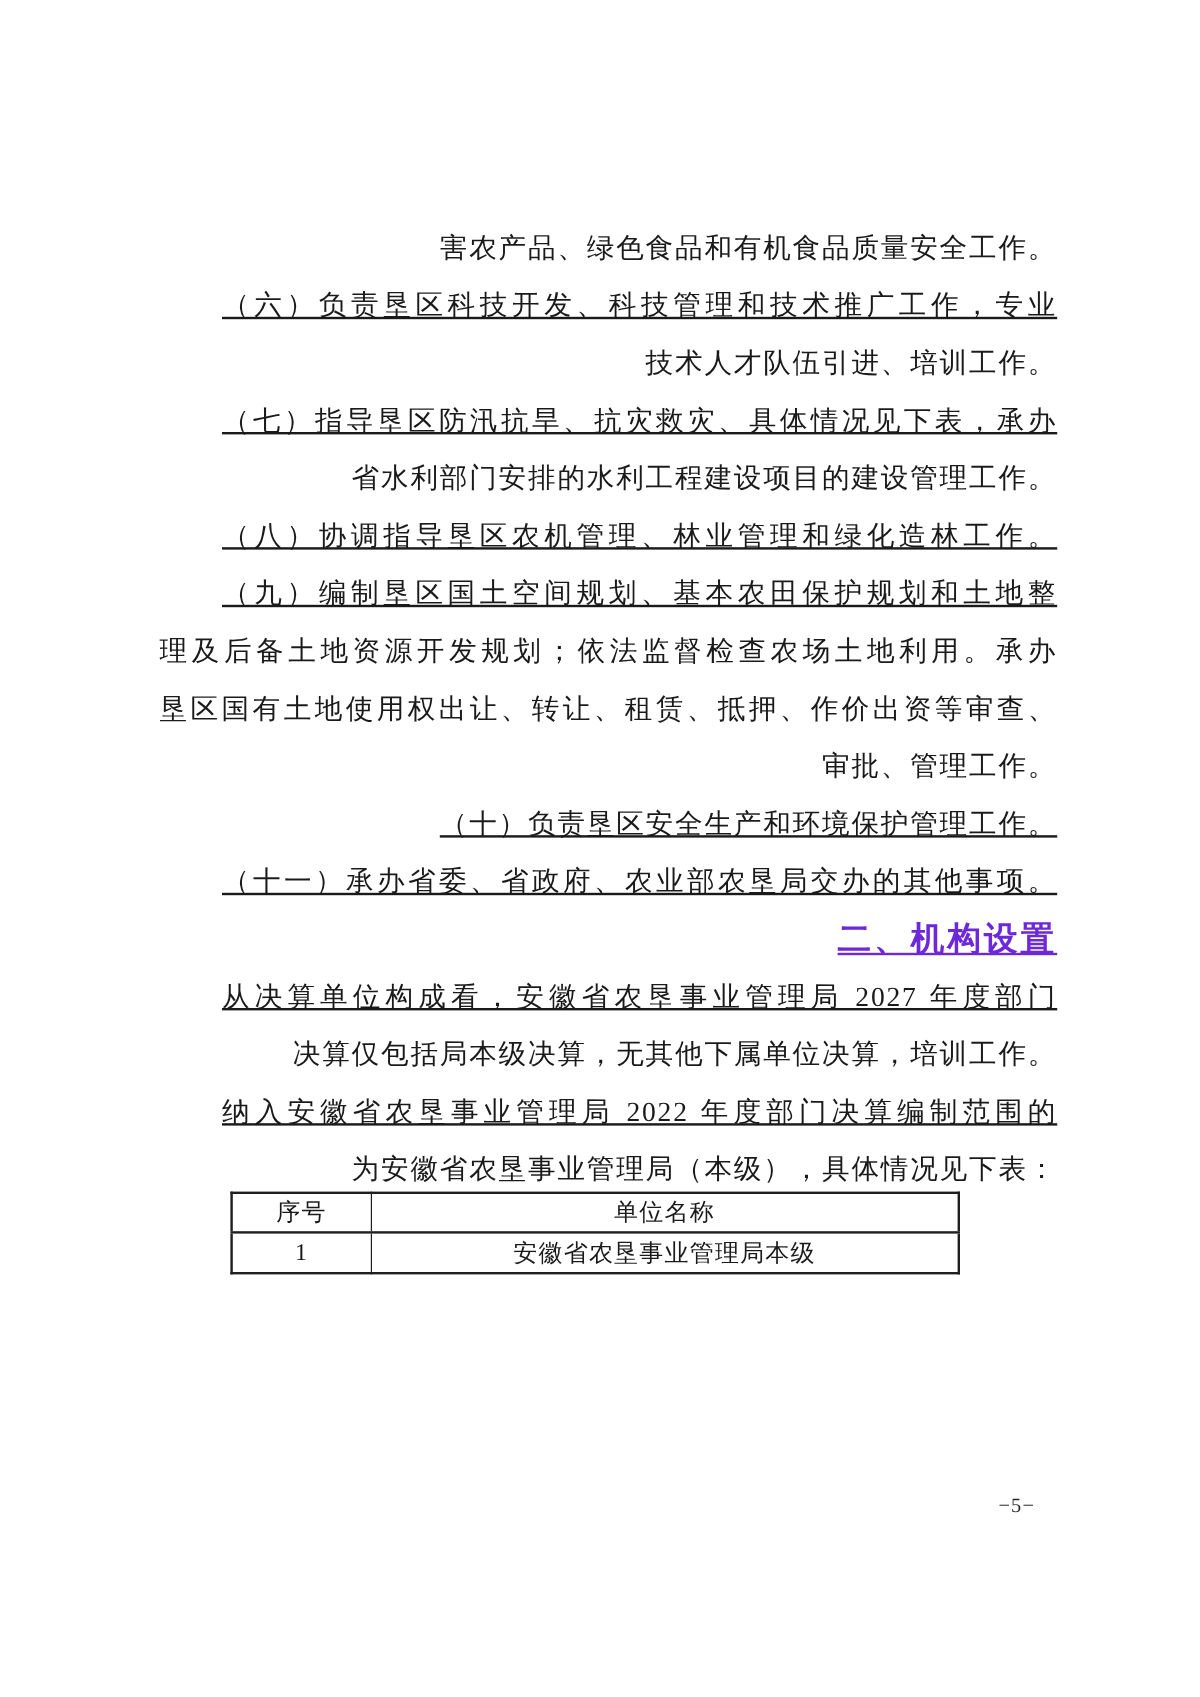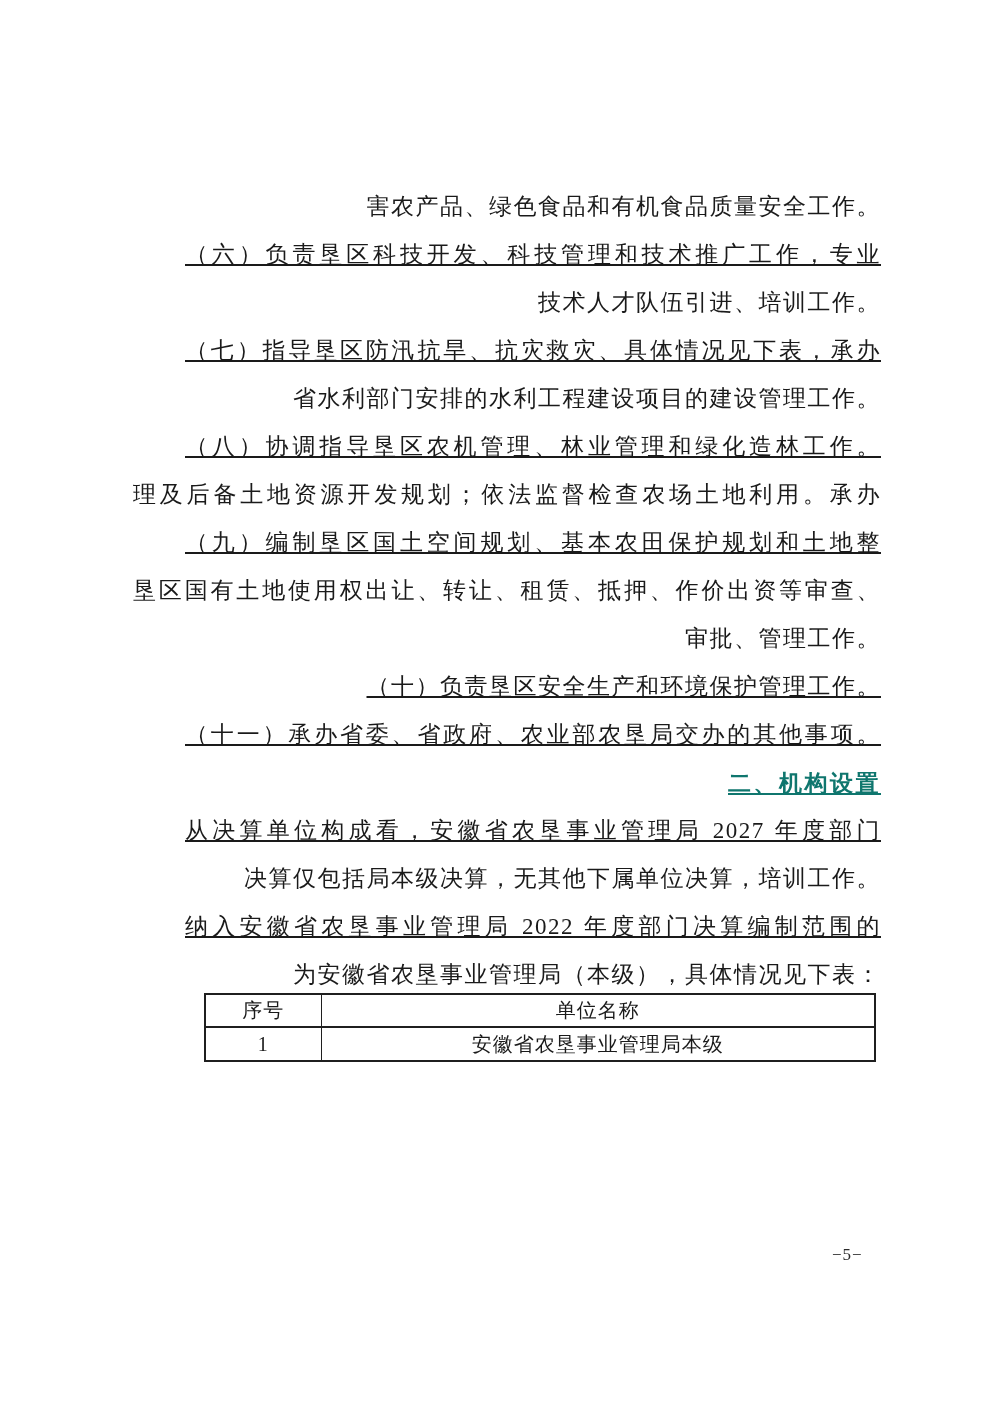--- a/index.html
+++ b/index.html
@@ -38,29 +38,29 @@
     text-decoration: underline;
   }
   .line.fill {
     text-align: justify;
     text-align-last: justify;
     text-justify: inter-character;
   }
   .line.heading {
     font-family: "Liberation Sans", "DejaVu Sans", sans-serif;
     font-weight: bold;
-    font-size: 23px;
+    font-size: 28px;
     letter-spacing: 2.5px;
-    color: #0f766e;
+    color: #6d28d9;
   }
   .units-table {
     position: absolute;
-    left: 204px;
+    left: 192px;
     top: 993px;
-    width: 672px;
+    width: 608px;
     border-collapse: collapse;
     table-layout: fixed;
     font-size: 20px;
     letter-spacing: 1px;
     color: #1a1a1a;
   }
   .units-table th, .units-table td {
     border: 1.5px solid #1f1f1f;
     text-align: center;
     vertical-align: middle;
@@ -94,22 +94,22 @@
 
 <div class="page">
 
   <div class="content">
     <div class="line">害农产品、绿色食品和有机食品质量安全工作。</div>
     <div class="line indent fill">（六）负责垦区科技开发、科技管理和技术推广工作，专业</div>
     <div class="line">技术人才队伍引进、培训工作。</div>
     <div class="line indent fill">（七）指导垦区防汛抗旱、抗灾救灾、具体情况见下表，承办</div>
     <div class="line">省水利部门安排的水利工程建设项目的建设管理工作。</div>
     <div class="line indent fill">（八）协调指导垦区农机管理、林业管理和绿化造林工作。</div>
+    <div class="line indent fill">（九）编制垦区国土空间规划、基本农田保护规划和土地整</div>
     <div class="line fill">理及后备土地资源开发规划；依法监督检查农场土地利用。承办</div>
-    <div class="line indent fill">（九）编制垦区国土空间规划、基本农田保护规划和土地整</div>
     <div class="line fill">垦区国有土地使用权出让、转让、租赁、抵押、作价出资等审查、</div>
     <div class="line">审批、管理工作。</div>
     <div class="line indent">（十）负责垦区安全生产和环境保护管理工作。</div>
     <div class="line indent fill">（十一）承办省委、省政府、农业部农垦局交办的其他事项。</div>
     <div class="line indent heading">二、机构设置</div>
     <div class="line indent fill">从决算单位构成看，安徽省农垦事业管理局 2027 年度部门</div>
     <div class="line">决算仅包括局本级决算，无其他下属单位决算，培训工作。</div>
     <div class="line indent fill">纳入安徽省农垦事业管理局 2022 年度部门决算编制范围的</div>
     <div class="line">为安徽省农垦事业管理局（本级），具体情况见下表：</div>
   </div>

